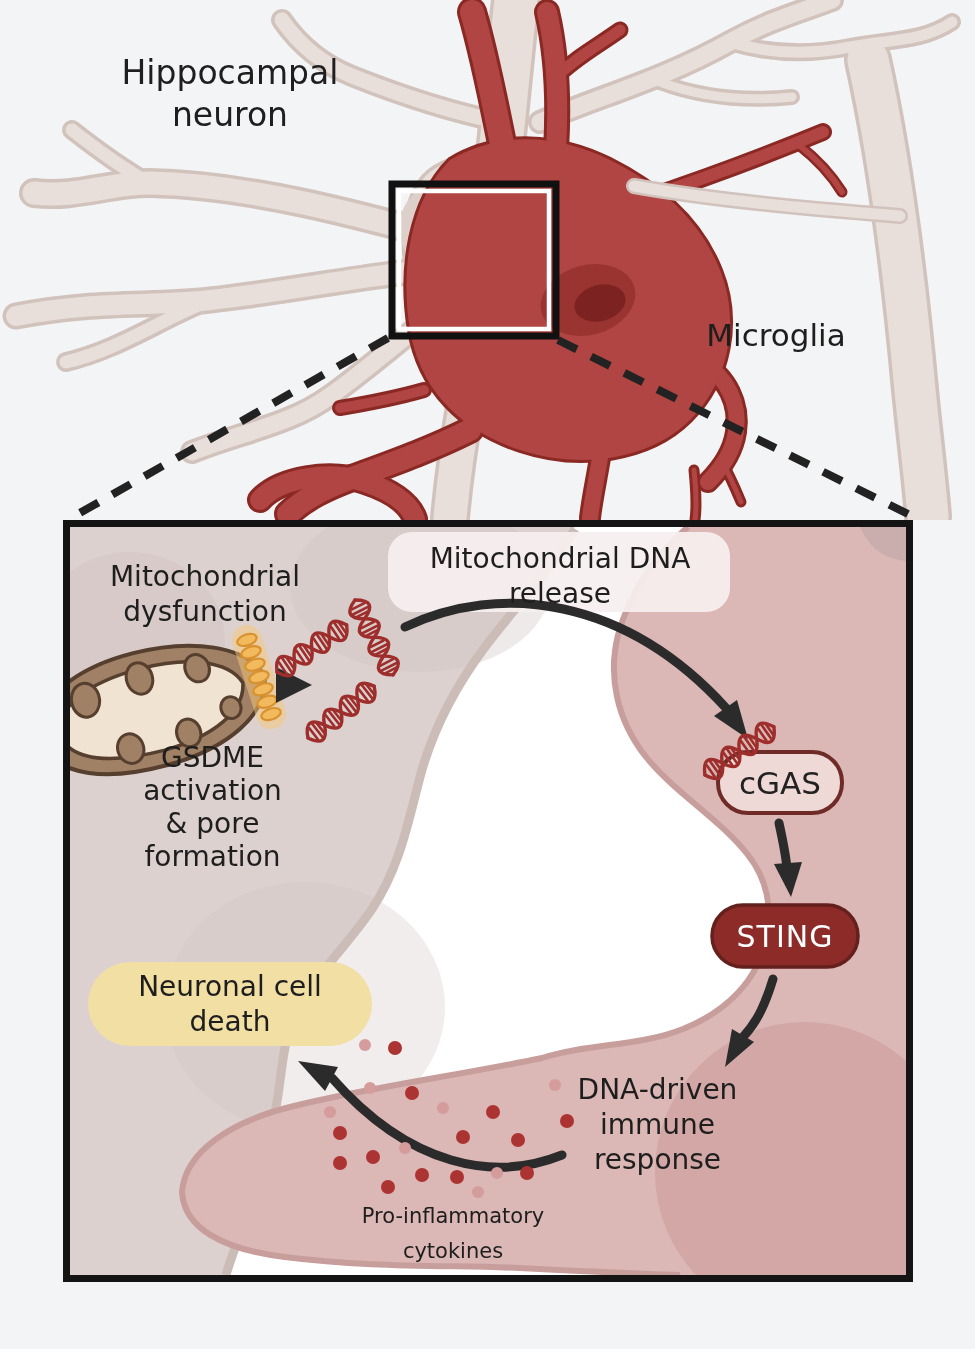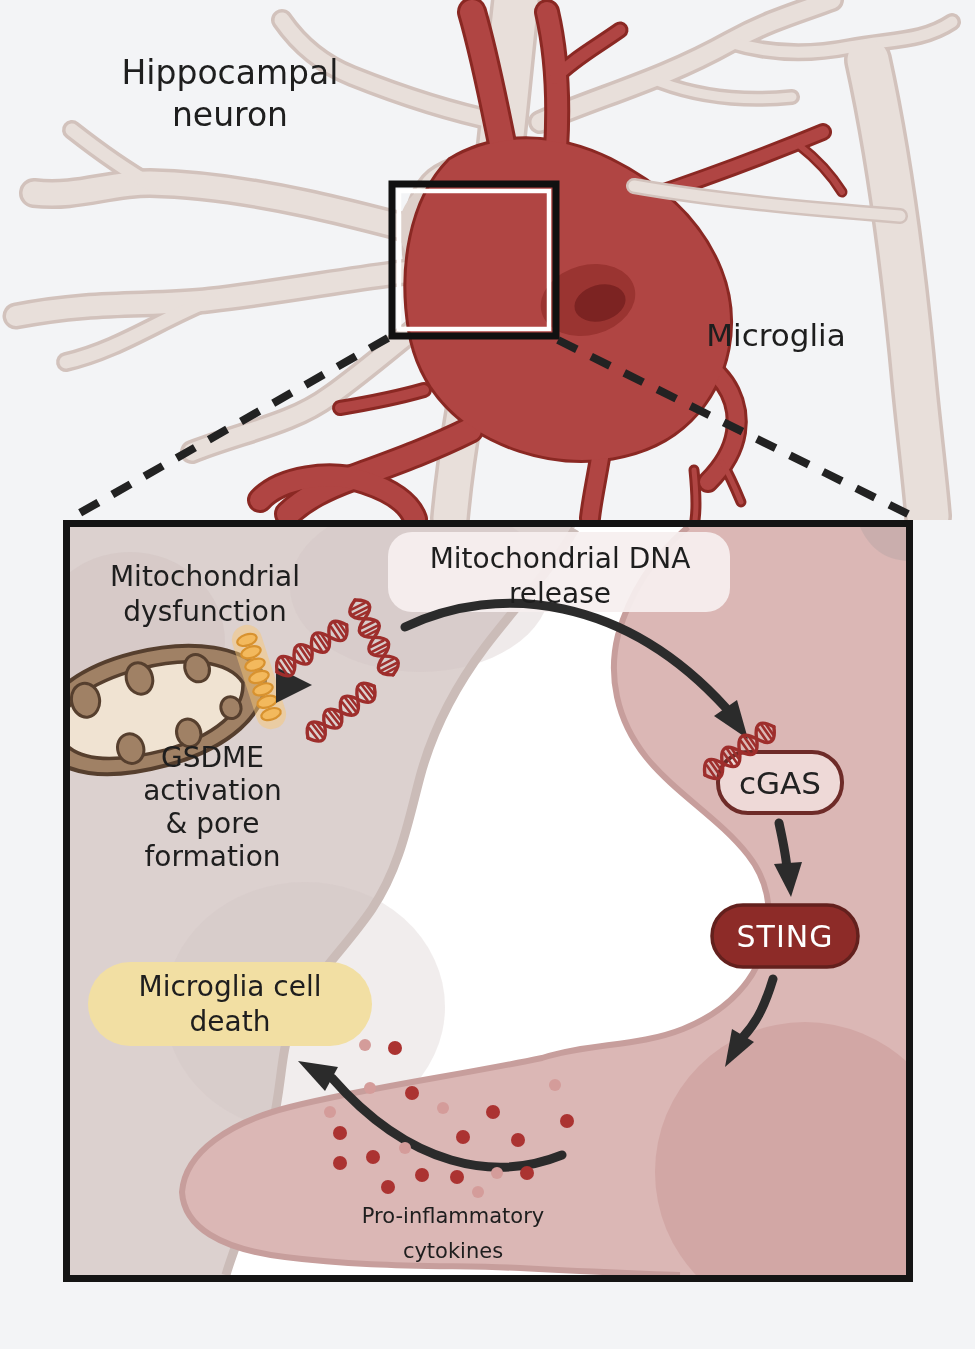--- a/index.html
+++ b/index.html
@@ -263,19 +263,22 @@
     <div class="lbl" style="left:0px;top:32px;width:270px;font-size:28px;line-height:35px;">Mitochondrial
 dysfunction</div>
     <div class="lbl" style="left:322px;top:14px;width:336px;font-size:28px;line-height:35px;">Mitochondrial DNA
 release</div>
     <div class="lbl" style="left:10px;top:214px;width:265px;font-size:28px;line-height:33px;">GSDME
 activation
 &amp; pore
 formation</div>
     <div class="pill-lbl" style="left:642px;top:378px;width:146px;height:62px;font-size:30px;color:#ffffff;letter-spacing:1px;">STING</div>
     <div class="pill-lbl" style="left:648px;top:225px;width:124px;height:61px;font-size:31px;color:#222;">cGAS</div>
-    <div class="lbl" style="left:18px;top:442px;width:284px;font-size:28px;line-height:35px;">Microglia cell
+    <div class="lbl" style="left:460px;top:545px;width:255px;font-size:28px;line-height:35px;">DNA-driven
+immune
+response</div>
+    <div class="lbl" style="left:18px;top:442px;width:284px;font-size:28px;line-height:35px;">Neuronal cell
 death</div>
     <div class="lbl" style="left:268px;top:672px;width:230px;font-size:21px;line-height:35px;">Pro-inflammatory
 cytokines</div>
   </div>
 
 </div>
 
 </body></html>

